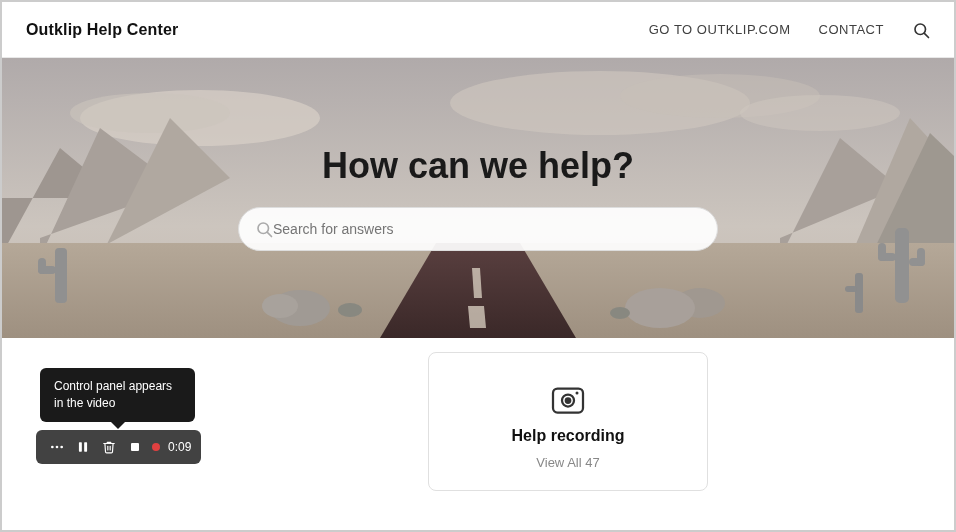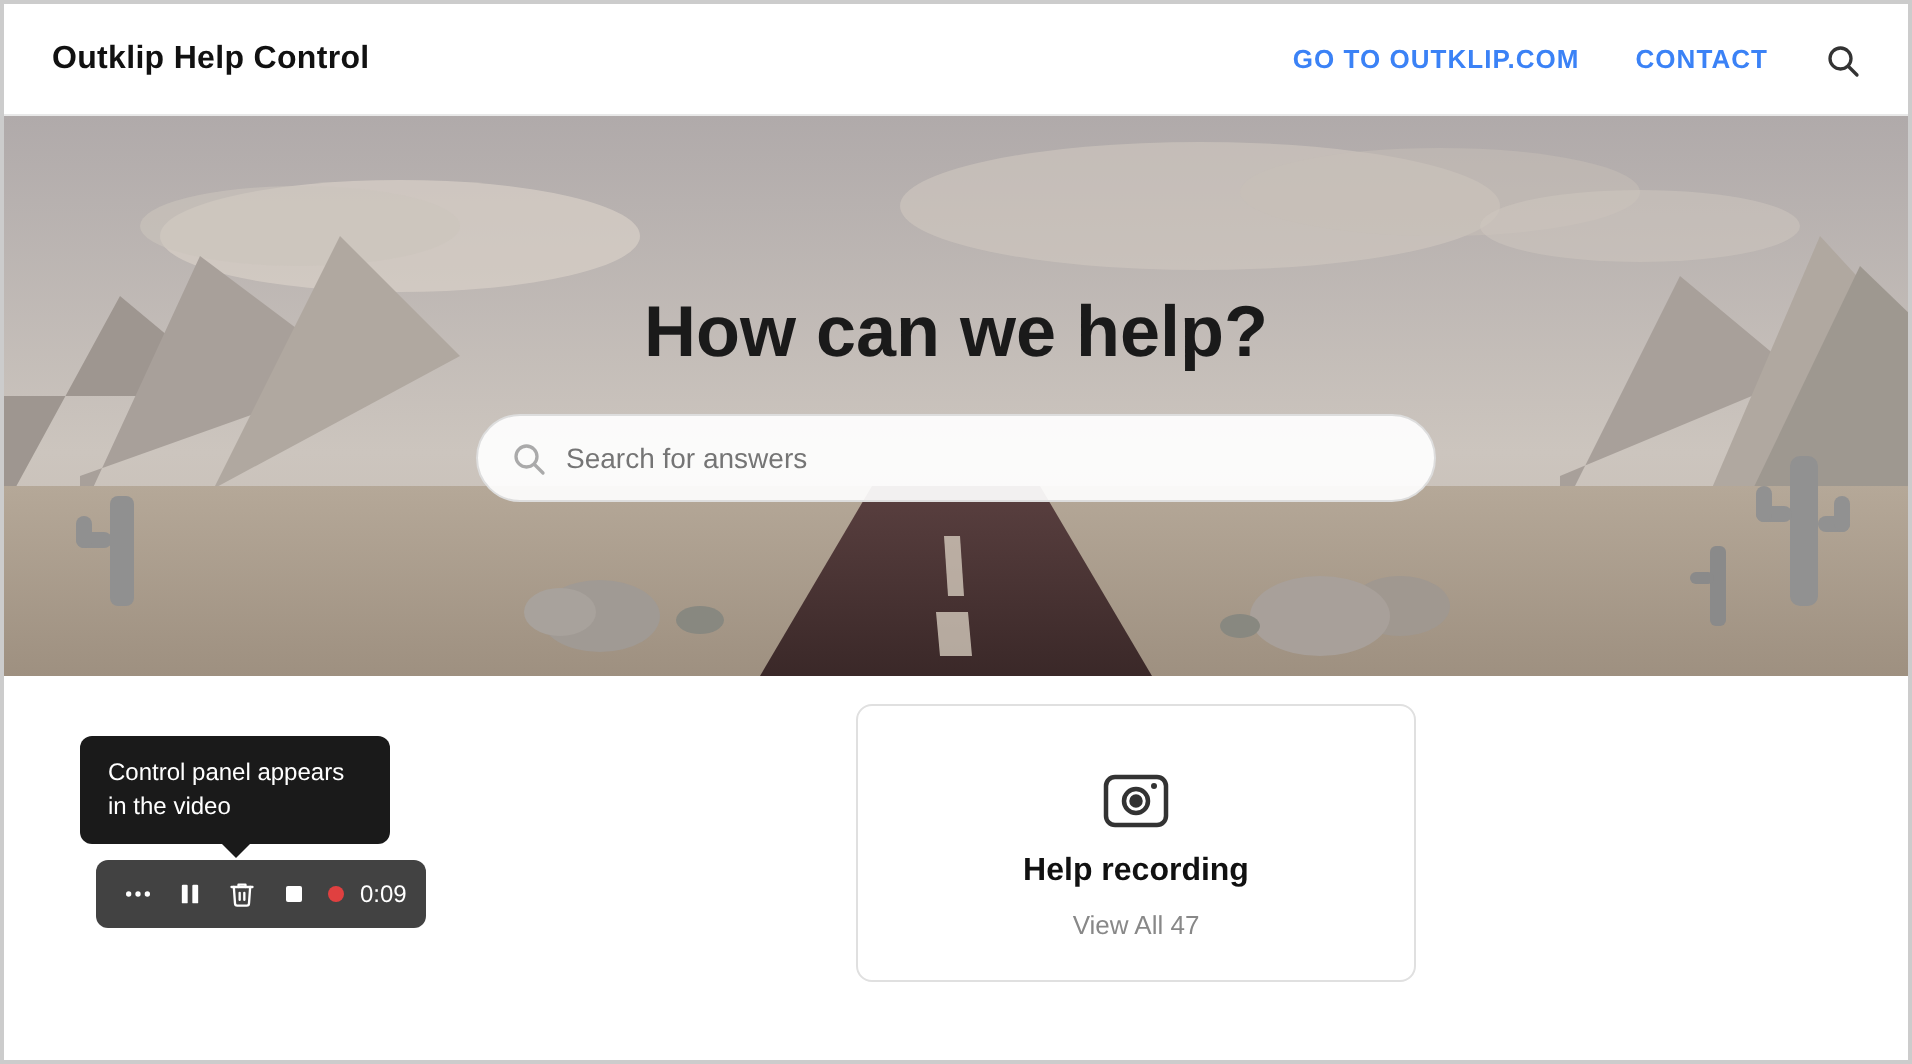--- a/index.html
+++ b/index.html
@@ -32,22 +32,22 @@
       color: #111;
       letter-spacing: 0.01em;
     }
     .header-nav {
       display: flex;
       align-items: center;
       gap: 28px;
     }
     .header-nav-item {
       font-size: 13px;
-      font-weight: 700;
-      color: #3b82f6;
+      font-weight: 400;
+      color: #404040;
       letter-spacing: 0.04em;
       text-transform: uppercase;
       cursor: pointer;
     }
     .search-icon-header {
       width: 18px;
       height: 18px;
       cursor: pointer;
       color: #333;
     }
@@ -84,21 +84,20 @@
       text-align: center;
     }
     .hero-search-bar {
       width: 480px;
       height: 44px;
       background: rgba(255,255,255,0.92);
       border-radius: 22px;
       display: flex;
       align-items: center;
       padding: 0 16px;
-      gap: 10px;
       border: 1px solid #ddd;
     }
     .hero-search-icon {
       color: #999;
       flex-shrink: 0;
     }
     .hero-search-input {
       border: none;
       background: transparent;
       font-size: 14px;
@@ -163,21 +162,21 @@
       transform: translateX(-50%);
       border-left: 7px solid transparent;
       border-right: 7px solid transparent;
       border-top: 7px solid #1a1a1a;
     }
 
     
     .video-controls {
       position: absolute;
       bottom: 18px;
-      left: 26px;
+      left: 14px;
       background: rgba(40,40,40,0.88);
       border-radius: 6px;
       display: flex;
       align-items: center;
       gap: 4px;
       padding: 6px 10px;
       z-index: 100;
     }
     .ctrl-btn {
       width: 22px;
@@ -201,21 +200,21 @@
       color: #fff;
       margin-left: 2px;
     }
   </style>
 </head>
 <body>
 
 <div class="frame">
 
   <header class="header">
-    <span class="header-logo">Outklip Help Control</span>
+    <span class="header-logo">Outklip Help Center</span>
     <nav class="header-nav">
       <span class="header-nav-item">GO TO OUTKLIP.COM</span>
       <span class="header-nav-item">CONTACT</span>
       <svg class="search-icon-header" viewBox="0 0 24 24" fill="none" stroke="currentColor" stroke-width="2.2" stroke-linecap="round" stroke-linejoin="round">
         <circle cx="11" cy="11" r="7"></circle>
         <line x1="16.5" y1="16.5" x2="22" y2="22"></line>
       </svg>
     </nav>
   </header>
 

